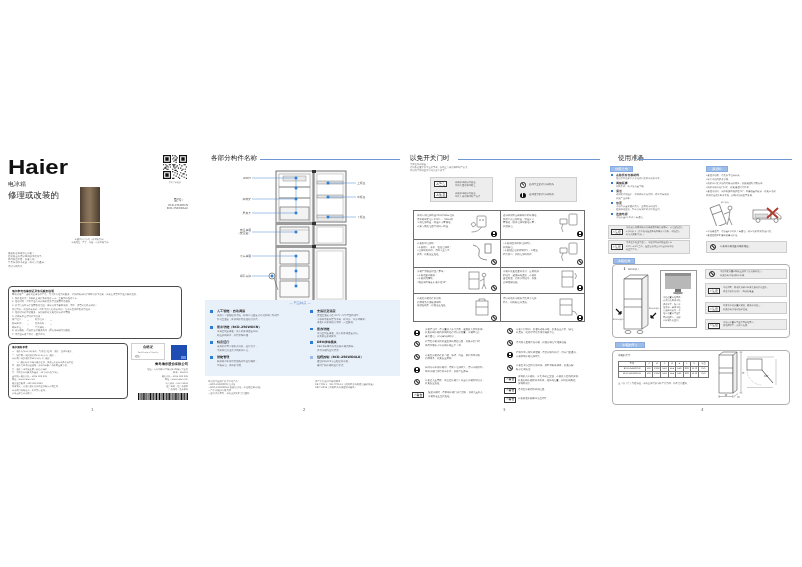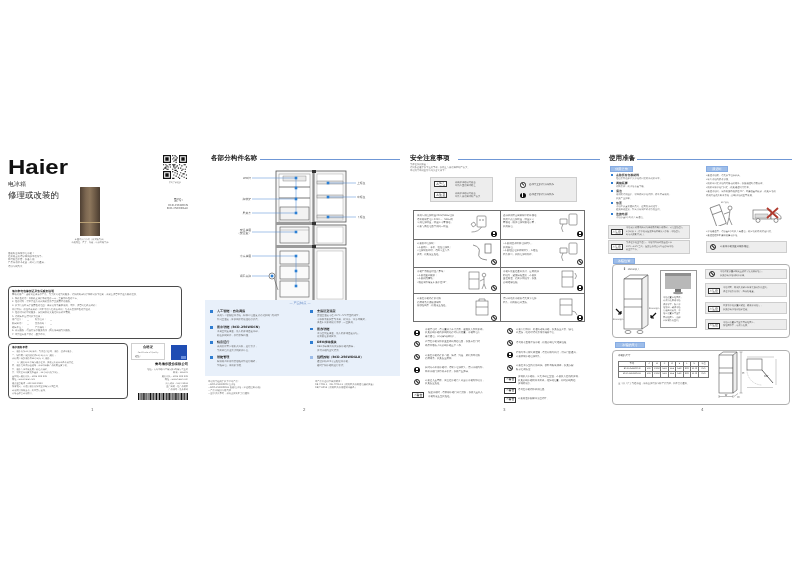--- a/index.html
+++ b/index.html
@@ -5,21 +5,21 @@
 *{box-sizing:border-box;margin:0;padding:0}
 html,body{width:802px;height:567px;background:#fff;overflow:hidden}
 body{position:relative;font-family:"DejaVu Sans",sans-serif;color:#333}
 .page{position:absolute;top:0;height:567px}
 .a{position:absolute}
 .t{position:absolute;white-space:nowrap;line-height:1}
 .lines{position:absolute;white-space:nowrap}
 .lines>div{white-space:nowrap}
 .xs{font-size:2.4px;line-height:3.5px;color:#6a6a6a}
 .logo{left:8px;top:157px;font-family:"Liberation Sans",sans-serif;font-weight:bold;font-size:20px;color:#111;transform:scaleX(1.2);transform-origin:left top}
-.sec-title{position:absolute;top:155px;font-size:6.6px;font-weight:bold;color:#1a1a1a;line-height:1;white-space:nowrap}
+.sec-title{position:absolute;top:155px;font-size:6.6px;font-weight:normal;color:#1a1a1a;line-height:1;white-space:nowrap}
 .sec-rule{position:absolute;top:159px;height:1.2px;background:#6f97d6}
 .pnum{position:absolute;top:408px;font-size:4px;color:#666;line-height:1}
 .blue-tag{position:absolute;height:6px;background:#9dbde9;color:#fff;font-size:3.2px;line-height:5.4px;text-align:center;white-space:nowrap;border:0.5px solid #86ace3}
 .bullet{position:absolute;width:2.8px;height:2.8px;background:#2f7dd1}
 .graybox{position:absolute;background:#ededed;border:0.6px solid #cdcdcd}
 .badge{position:absolute;border:0.7px solid #333;background:#fff;font-size:3px;line-height:1;padding:0.6px 0.9px;white-space:nowrap;color:#222}
 .warn-tri::before{content:"\26A0";}
 .updown::before{content:"\21D5";}
 .ico{position:absolute;border-radius:50%;width:6px;height:6px}
 .ico-p{border:0.8px solid #222;background:#fff}
@@ -297,21 +297,21 @@
     </div>
   <div class="lines xs" style="left:115px;top:380px;font-size:2.3px;line-height:3px">
       <div>本产品符合以下国家标准：</div>
       <div>GB 4706.1、GB 4706.13（家用和类似用途电器的安全）</div>
       <div>GB/T 8059（家用和类似用途制冷器具）</div>
     </div>
   <div class="pnum" style="left:103px">2</div>
 </div>
 
 <div class="page" style="left:400px;width:200px">
-  <div class="sec-title" style="left:10px">安全注意事项</div>
+  <div class="sec-title" style="left:10px">以免开关门时</div>
   <div class="sec-rule" style="left:58px;width:142px"></div>
   <div class="lines xs" style="left:10px;top:163px;font-size:2.3px;line-height:3px">
       <div>为保证您的安全：</div>
       <div>请您务必遵守以下注意事项，以防止人身伤害和财产损失。</div>
       <div>本说明书中的图形符号及含义如下：</div>
     </div>
 
   <div class="graybox" style="left:30px;top:177px;width:63px;height:25px"></div>
   <div class="badge" style="left:34px;top:181px;font-size:3.3px"><span class="warn-tri"></span><span>警告</span></div>
   <div class="lines xs" style="left:55px;top:180.5px;font-size:2.3px;line-height:3.2px;color:#555">
@@ -528,21 +528,21 @@
     </div>
   <div class="badge" style="left:104px;top:396.5px"><span class="warn-tri"></span><span>警告</span></div>
   <div class="lines xs" style="left:118px;top:397px;color:#555">
       <div>不要用湿手触摸冷冻室内壁。</div>
     </div>
 
   <div class="pnum" style="left:103px">3</div>
 </div>
 
 <div class="page" style="left:600px;width:202px">
-  <div class="sec-title" style="left:9px">使用准备</div>
+  <div class="sec-title" style="left:18px">使用准备</div>
   <div class="sec-rule" style="left:37px;width:155px"></div>
 
   <div class="blue-tag" style="left:10px;top:165.5px;width:23px">使用之前</div>
 
   <div class="a" style="left:11px;top:174px">
     <div class="bullet" style="left:0;top:0;width:2.4px;height:2.4px"></div>
     <div class="t" style="left:5px;top:0;font-size:2.9px;font-weight:bold;color:#333">去除所有包装材料</div>
     <div class="lines xs" style="left:5px;top:3.4px;font-size:2.3px;line-height:3.4px">
         <div>包括底部泡沫垫及冰箱内固定附件的胶带等。</div>
       </div>

